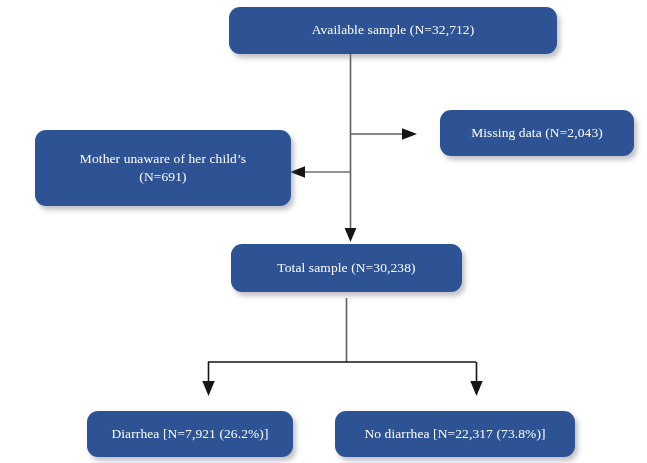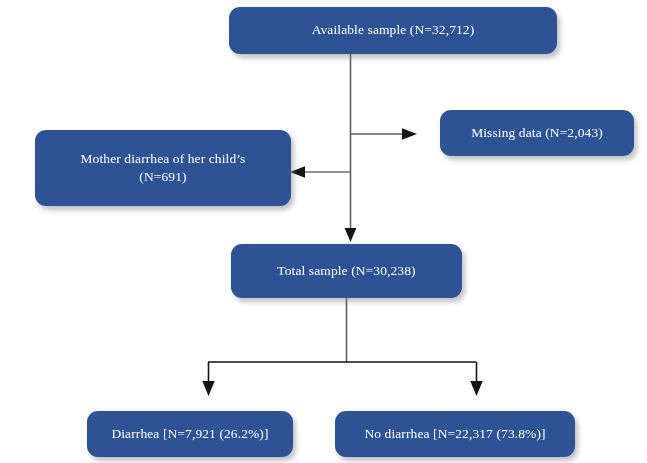--- a/index.html
+++ b/index.html
@@ -31,21 +31,21 @@
     font-size: 13.5px;
     letter-spacing: 0.1px;
     padding: 2px 8px;
     box-shadow: 3px 4px 5px rgba(120,120,130,0.45);
   }
   .node span { display: block; width: 100%; }
 
   #node-available   { left: 187px; top: 7px;   width: 328px; height: 47px; margin-left: 42px; }
   #node-missing     { left: 440px; top: 110px; width: 194px; height: 46px; }
   #node-unaware     { left: 35px;  top: 130px; width: 256px; height: 76px; }
-  #node-total       { left: 231px; top: 244px; width: 231px; height: 54px; }
+  #node-total       { left: 231px; top: 244px; width: 231px; height: 48px; }
   #node-diarrhea    { left: 87px;  top: 411px; width: 206px; height: 46px; }
   #node-nodiarrhea  { left: 335px; top: 411px; width: 240px; height: 46px; }
 
   
   #connector-layer {
     position: absolute;
     left: 0;
     top: 0;
     width: 647px;
     height: 463px;
@@ -82,21 +82,21 @@
   <div class="node" id="node-available">
     <span>Available sample (N=32,712)</span>
   </div>
 
   <div class="node" id="node-missing">
     <span>Missing data (N=2,043)</span>
   </div>
 
   <div class="node" id="node-unaware">
     <div style="width:100%">
-      <span>Mother diarrhea of her child’s</span>
+      <span>Mother unaware of her child’s</span>
       <span>(N=691)</span>
     </div>
   </div>
 
   <div class="node" id="node-total">
     <span>Total sample (N=30,238)</span>
   </div>
 
   <div class="node" id="node-diarrhea">
     <span>Diarrhea [N=7,921 (26.2%)]</span>

